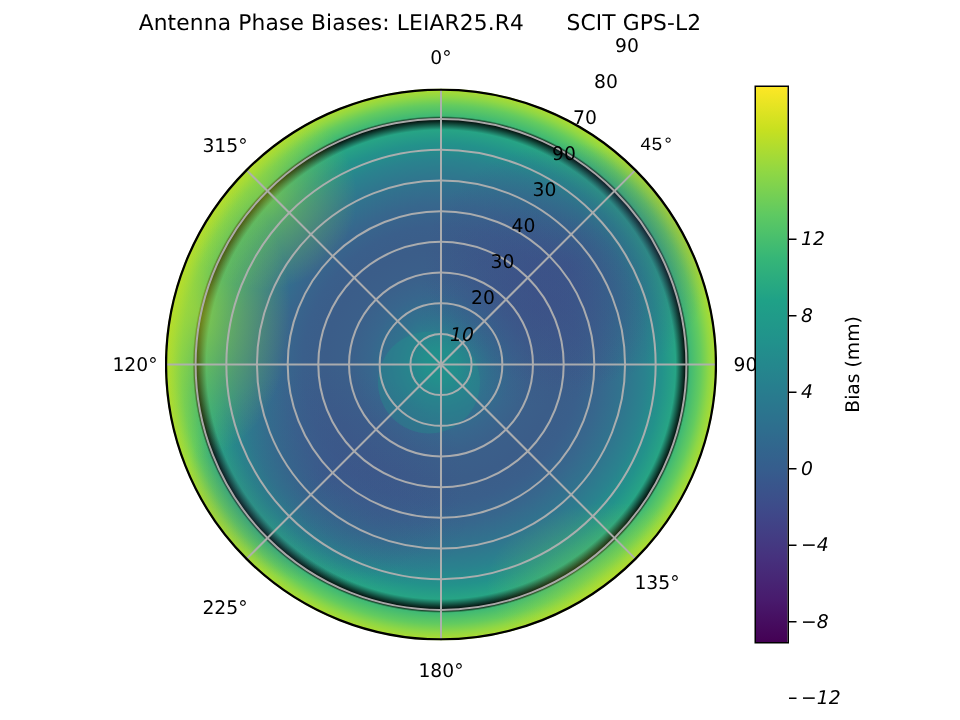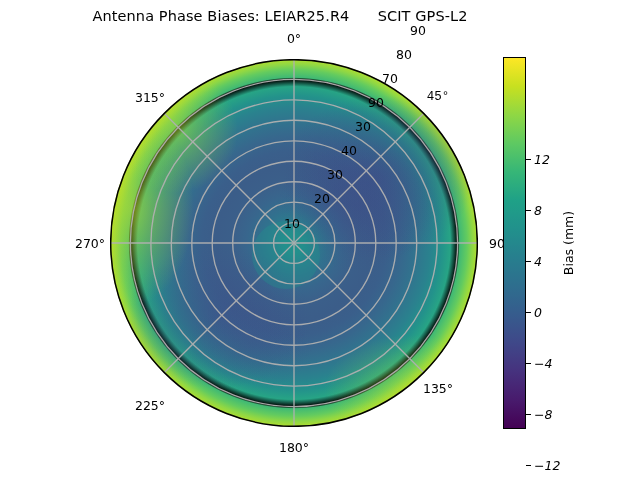--- a/index.html
+++ b/index.html
@@ -114,38 +114,38 @@
           <line x1="184" y1="0" x2="184" y2="368"></line>
           <line x1="0" y1="184" x2="368" y2="184"></line>
           <line x1="53.9" y1="53.9" x2="314.1" y2="314.1"></line>
           <line x1="314.1" y1="53.9" x2="53.9" y2="314.1"></line>
         </g>
       </g>
 
       <circle cx="184" cy="184" r="183.3" fill="none" stroke="#000000" stroke-width="1.5"></circle>
     </svg>
 
-    <div class="r-label" style="left:182px;top:164px;">10</div>
+    <div class="r-label" style="left:198px;top:164px;font-style:italic;">10</div>
     <div class="r-label" style="left:212px;top:139px;">20</div>
     <div class="r-label" style="left:225px;top:115px;">30</div>
     <div class="r-label" style="left:239px;top:91px;">40</div>
     <div class="r-label" style="left:253px;top:67px;">30</div>
     <div class="r-label" style="left:266px;top:43px;">90</div>
     <div class="r-label" style="left:280px;top:19px;">70</div>
     <div class="r-label" style="left:294px;top:-5px;">80</div>
     <div class="r-label" style="left:308px;top:-29px;">90</div>
   </div>
 
   <div class="theta-label" style="left:294px;top:38px;">0°</div>
   <div class="theta-label" style="left:438px;top:97px;font-family:Liberation Mono, monospace;">45°</div>
   <div class="theta-label" style="left:497px;top:243px;">90</div>
   <div class="theta-label" style="left:438px;top:388px;">135°</div>
   <div class="theta-label" style="left:294px;top:447px;">180°</div>
   <div class="theta-label" style="left:150px;top:405px;">225°</div>
-  <div class="theta-label" style="left:90px;top:243px;">270°</div>
+  <div class="theta-label" style="left:90px;top:243px;">120°</div>
   <div class="theta-label" style="left:150px;top:97px;">315°</div>
 
   <div id="cbar-wrap">
     <div id="cbar" style="background: linear-gradient(rgb(253, 231, 37) 0%, rgb(199, 224, 32) 7.69%, rgb(143, 215, 68) 15.38%, rgb(94, 201, 98) 23.08%, rgb(54, 182, 119) 30.77%, rgb(31, 161, 135) 38.46%, rgb(33, 145, 140) 46.15%, rgb(39, 127, 142) 53.85%, rgb(46, 110, 142) 61.54%, rgb(54, 92, 141) 69.23%, rgb(63, 72, 137) 76.92%, rgb(70, 50, 126) 84.62%, rgb(72, 27, 109) 92.31%, rgb(68, 1, 84) 100%);"></div>
 
     <div class="cb-tick" style="top:102px;"></div>
     <div class="cb-tick" style="top:153px;"></div>
     <div class="cb-tick" style="top:204px;"></div>
     <div class="cb-tick" style="top:255px;"></div>
     <div class="cb-tick" style="top:306px;"></div>

